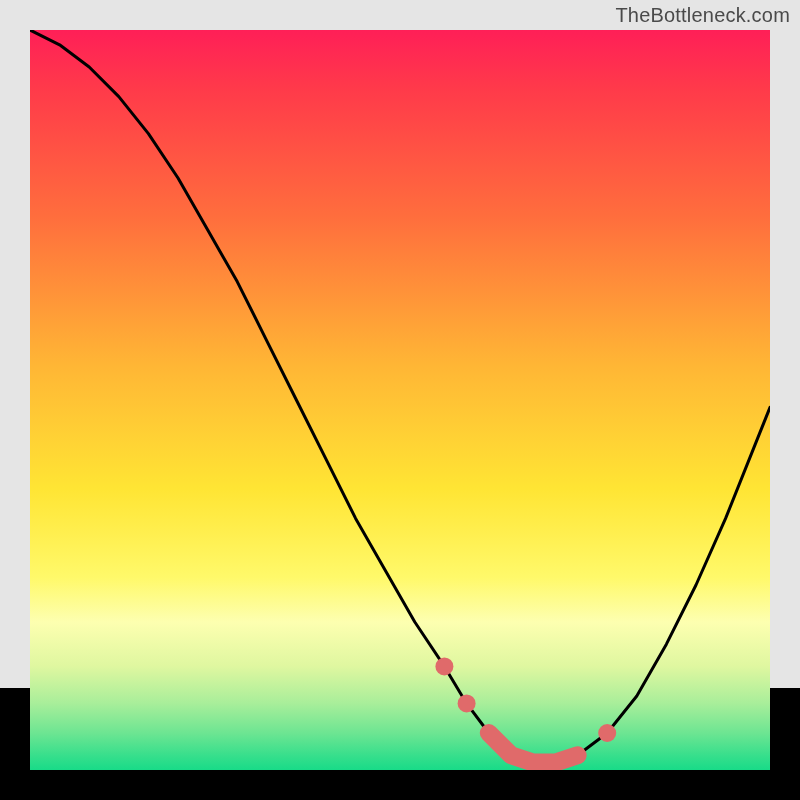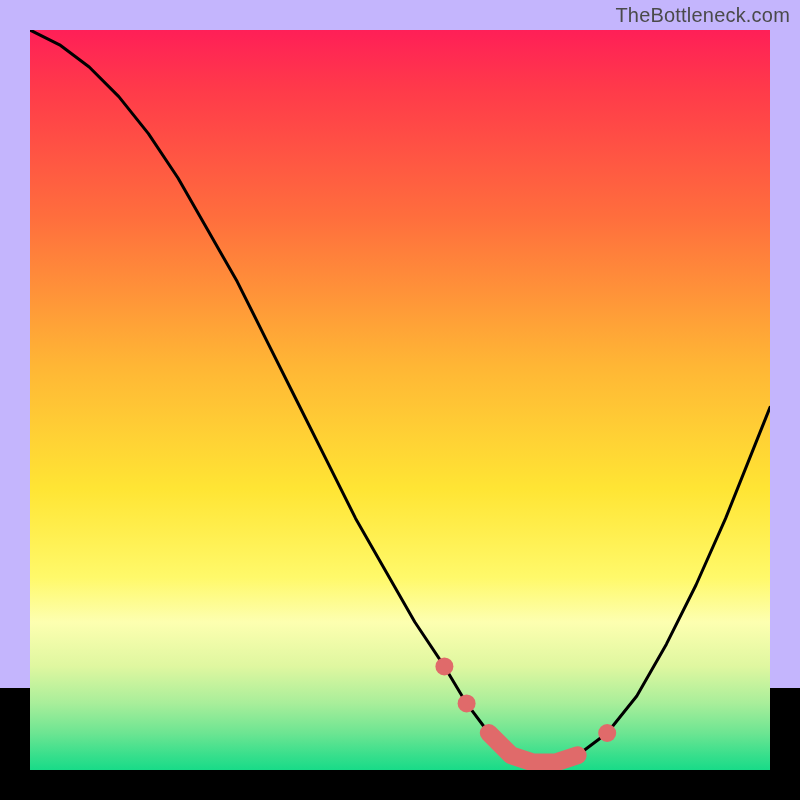--- a/index.html
+++ b/index.html
@@ -8,21 +8,21 @@
     width: 800px;
     height: 800px;
     background: #000;
     overflow: hidden;
     font-family: Arial, Helvetica, sans-serif;
   }
   .stage {
     position: relative;
     width: 800px;
     height: 688px;
-    background: #c4b5fd;
+    background: #e5e5e5;
   }
   .plot-area {
     position: absolute;
     left: 30px;
     top: 30px;
     width: 740px;
     height: 740px;
     overflow: hidden;
   }
   .gradient-bg {

